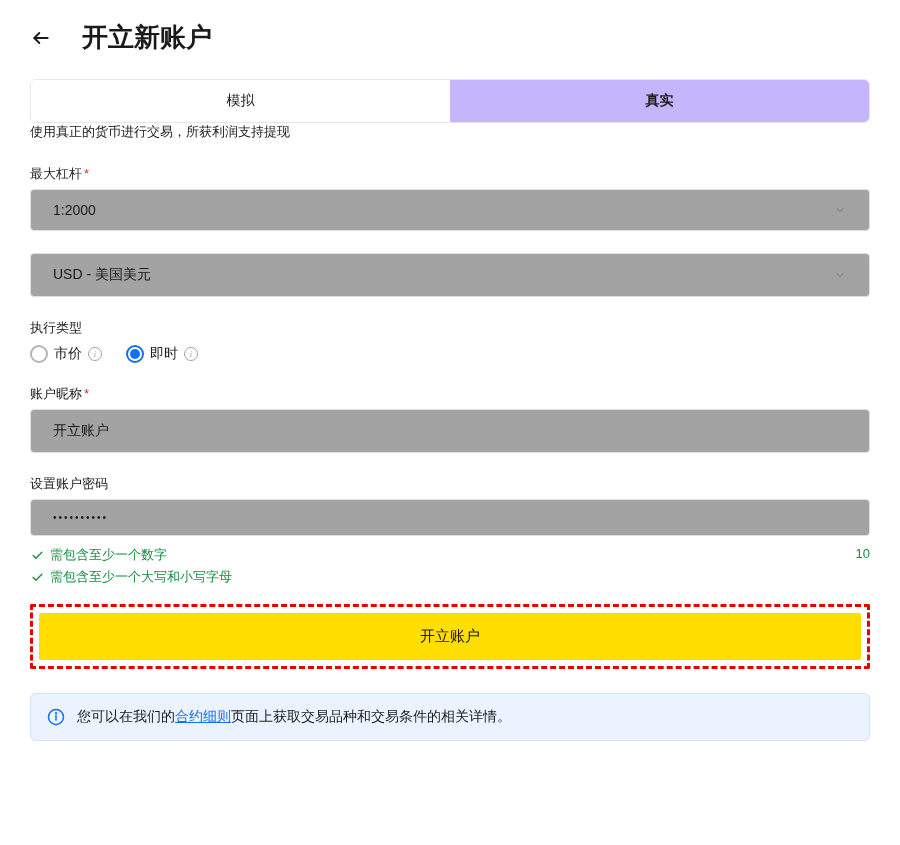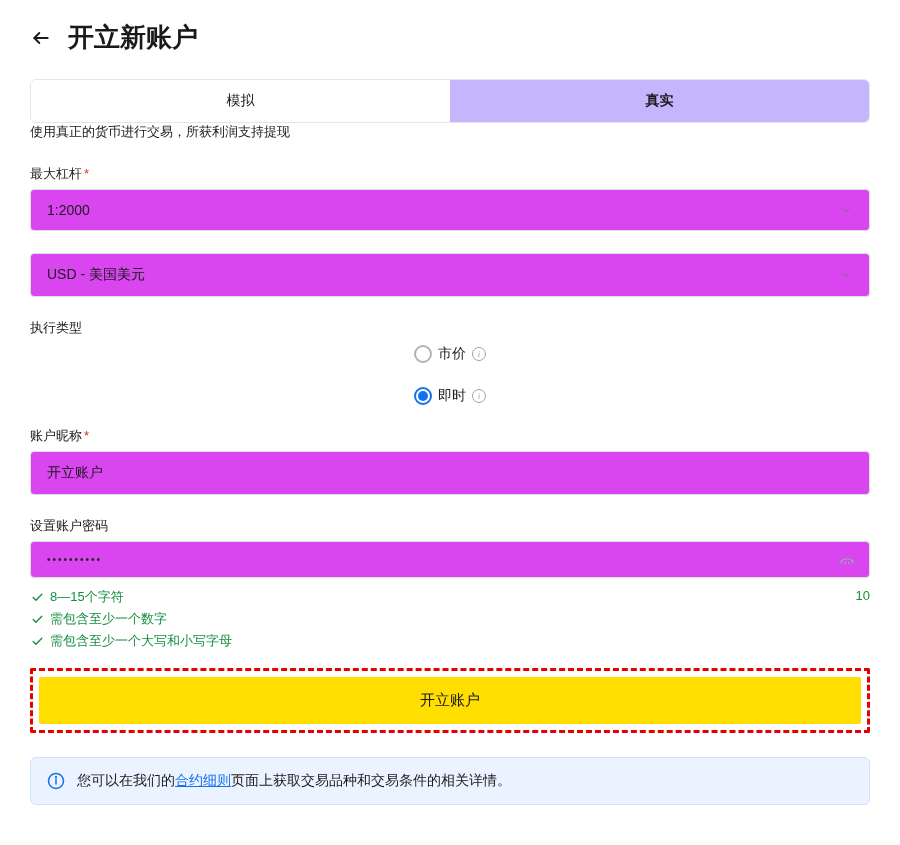--- a/index.html
+++ b/index.html
@@ -6,21 +6,21 @@
 body {
   font-family: -apple-system, BlinkMacSystemFont, "Segoe UI", "PingFang SC", "Microsoft YaHei", sans-serif;
   background: #fff;
   color: #1a1a1a;
   width: 900px;
   padding: 20px 30px 30px 30px;
 }
 .header {
   display: flex;
   align-items: center;
-  gap: 16px;
+  gap: 30px;
   margin-bottom: 24px;
 }
 .back-icon {
   width: 22px;
   height: 22px;
   display: flex;
   align-items: center;
   justify-content: center;
   cursor: pointer;
 }
@@ -62,23 +62,23 @@
   display: block;
 }
 .required {
   color: #d93025;
   margin-left: 2px;
 }
 .select-input, .text-input {
   width: 100%;
   border: 1px solid #dcdfe4;
   border-radius: 4px;
-  padding: 12px 16px;
+  padding: 12px 22px;
   font-size: 14px;
-  background: #d946ef;
+  background: #a3a3a3;
   display: flex;
   align-items: center;
   justify-content: space-between;
   cursor: pointer;
 }
 .text-input {
   cursor: text;
 }
 .chevron {
   width: 14px;
@@ -86,21 +86,20 @@
   display: flex;
   align-items: center;
   justify-content: center;
   color: #6b7280;
 }
 .radio-row {
   display: flex;
   align-items: center;
   gap: 24px;
   margin-top: 8px;
-  flex-direction: column;
 }
 .radio-item {
   display: flex;
   align-items: center;
   gap: 6px;
   cursor: pointer;
 }
 .radio-circle {
   width: 18px;
   height: 18px;
@@ -312,28 +311,20 @@
     </span>
   </div>
   <div class="rules-list">
     <span class="char-count">10</span>
     <div class="rule-item">
       <span class="check-icon">
           <svg width="13" height="13" viewBox="0 0 24 24" fill="none" stroke="#158f3f" stroke-width="2.5" stroke-linecap="round" stroke-linejoin="round">
             <polyline points="20 6 9 17 4 12"></polyline>
           </svg>
         </span>
-      <span>8—15个字符</span>
-    </div>
-    <div class="rule-item">
-      <span class="check-icon">
-          <svg width="13" height="13" viewBox="0 0 24 24" fill="none" stroke="#158f3f" stroke-width="2.5" stroke-linecap="round" stroke-linejoin="round">
-            <polyline points="20 6 9 17 4 12"></polyline>
-          </svg>
-        </span>
       <span>需包含至少一个数字</span>
     </div>
     <div class="rule-item">
       <span class="check-icon">
           <svg width="13" height="13" viewBox="0 0 24 24" fill="none" stroke="#158f3f" stroke-width="2.5" stroke-linecap="round" stroke-linejoin="round">
             <polyline points="20 6 9 17 4 12"></polyline>
           </svg>
         </span>
       <span>需包含至少一个大写和小写字母</span>
     </div>

